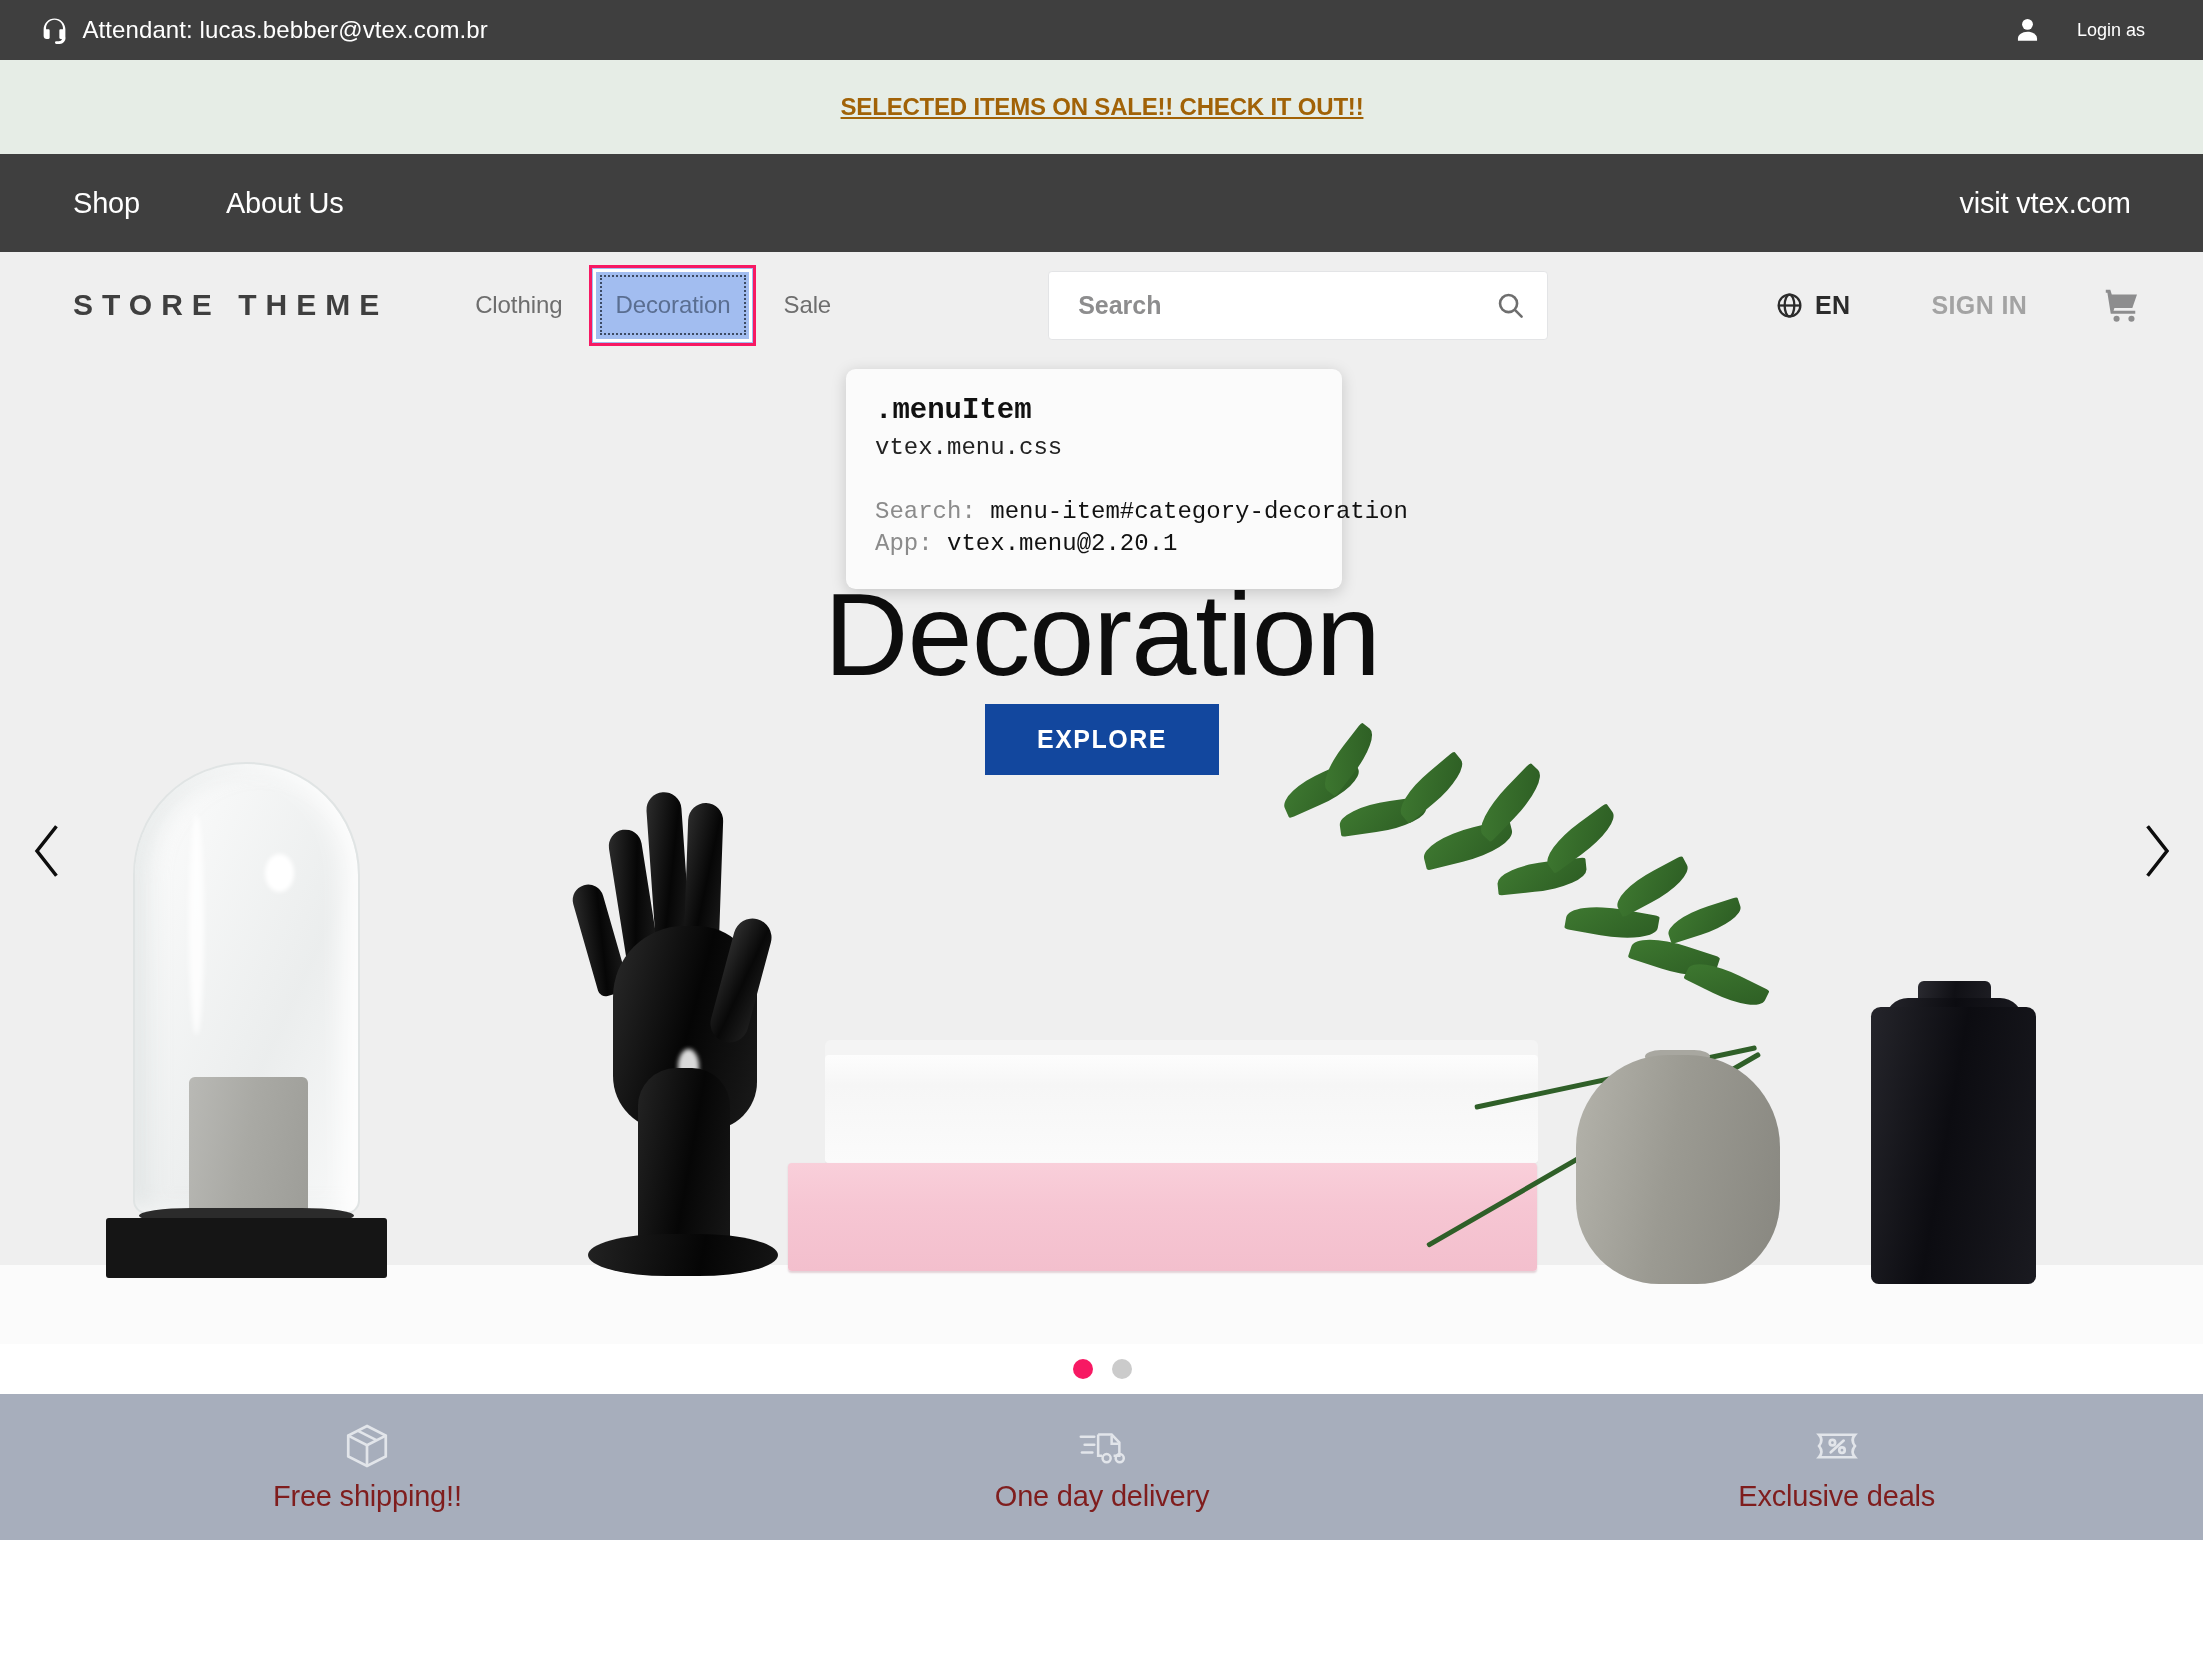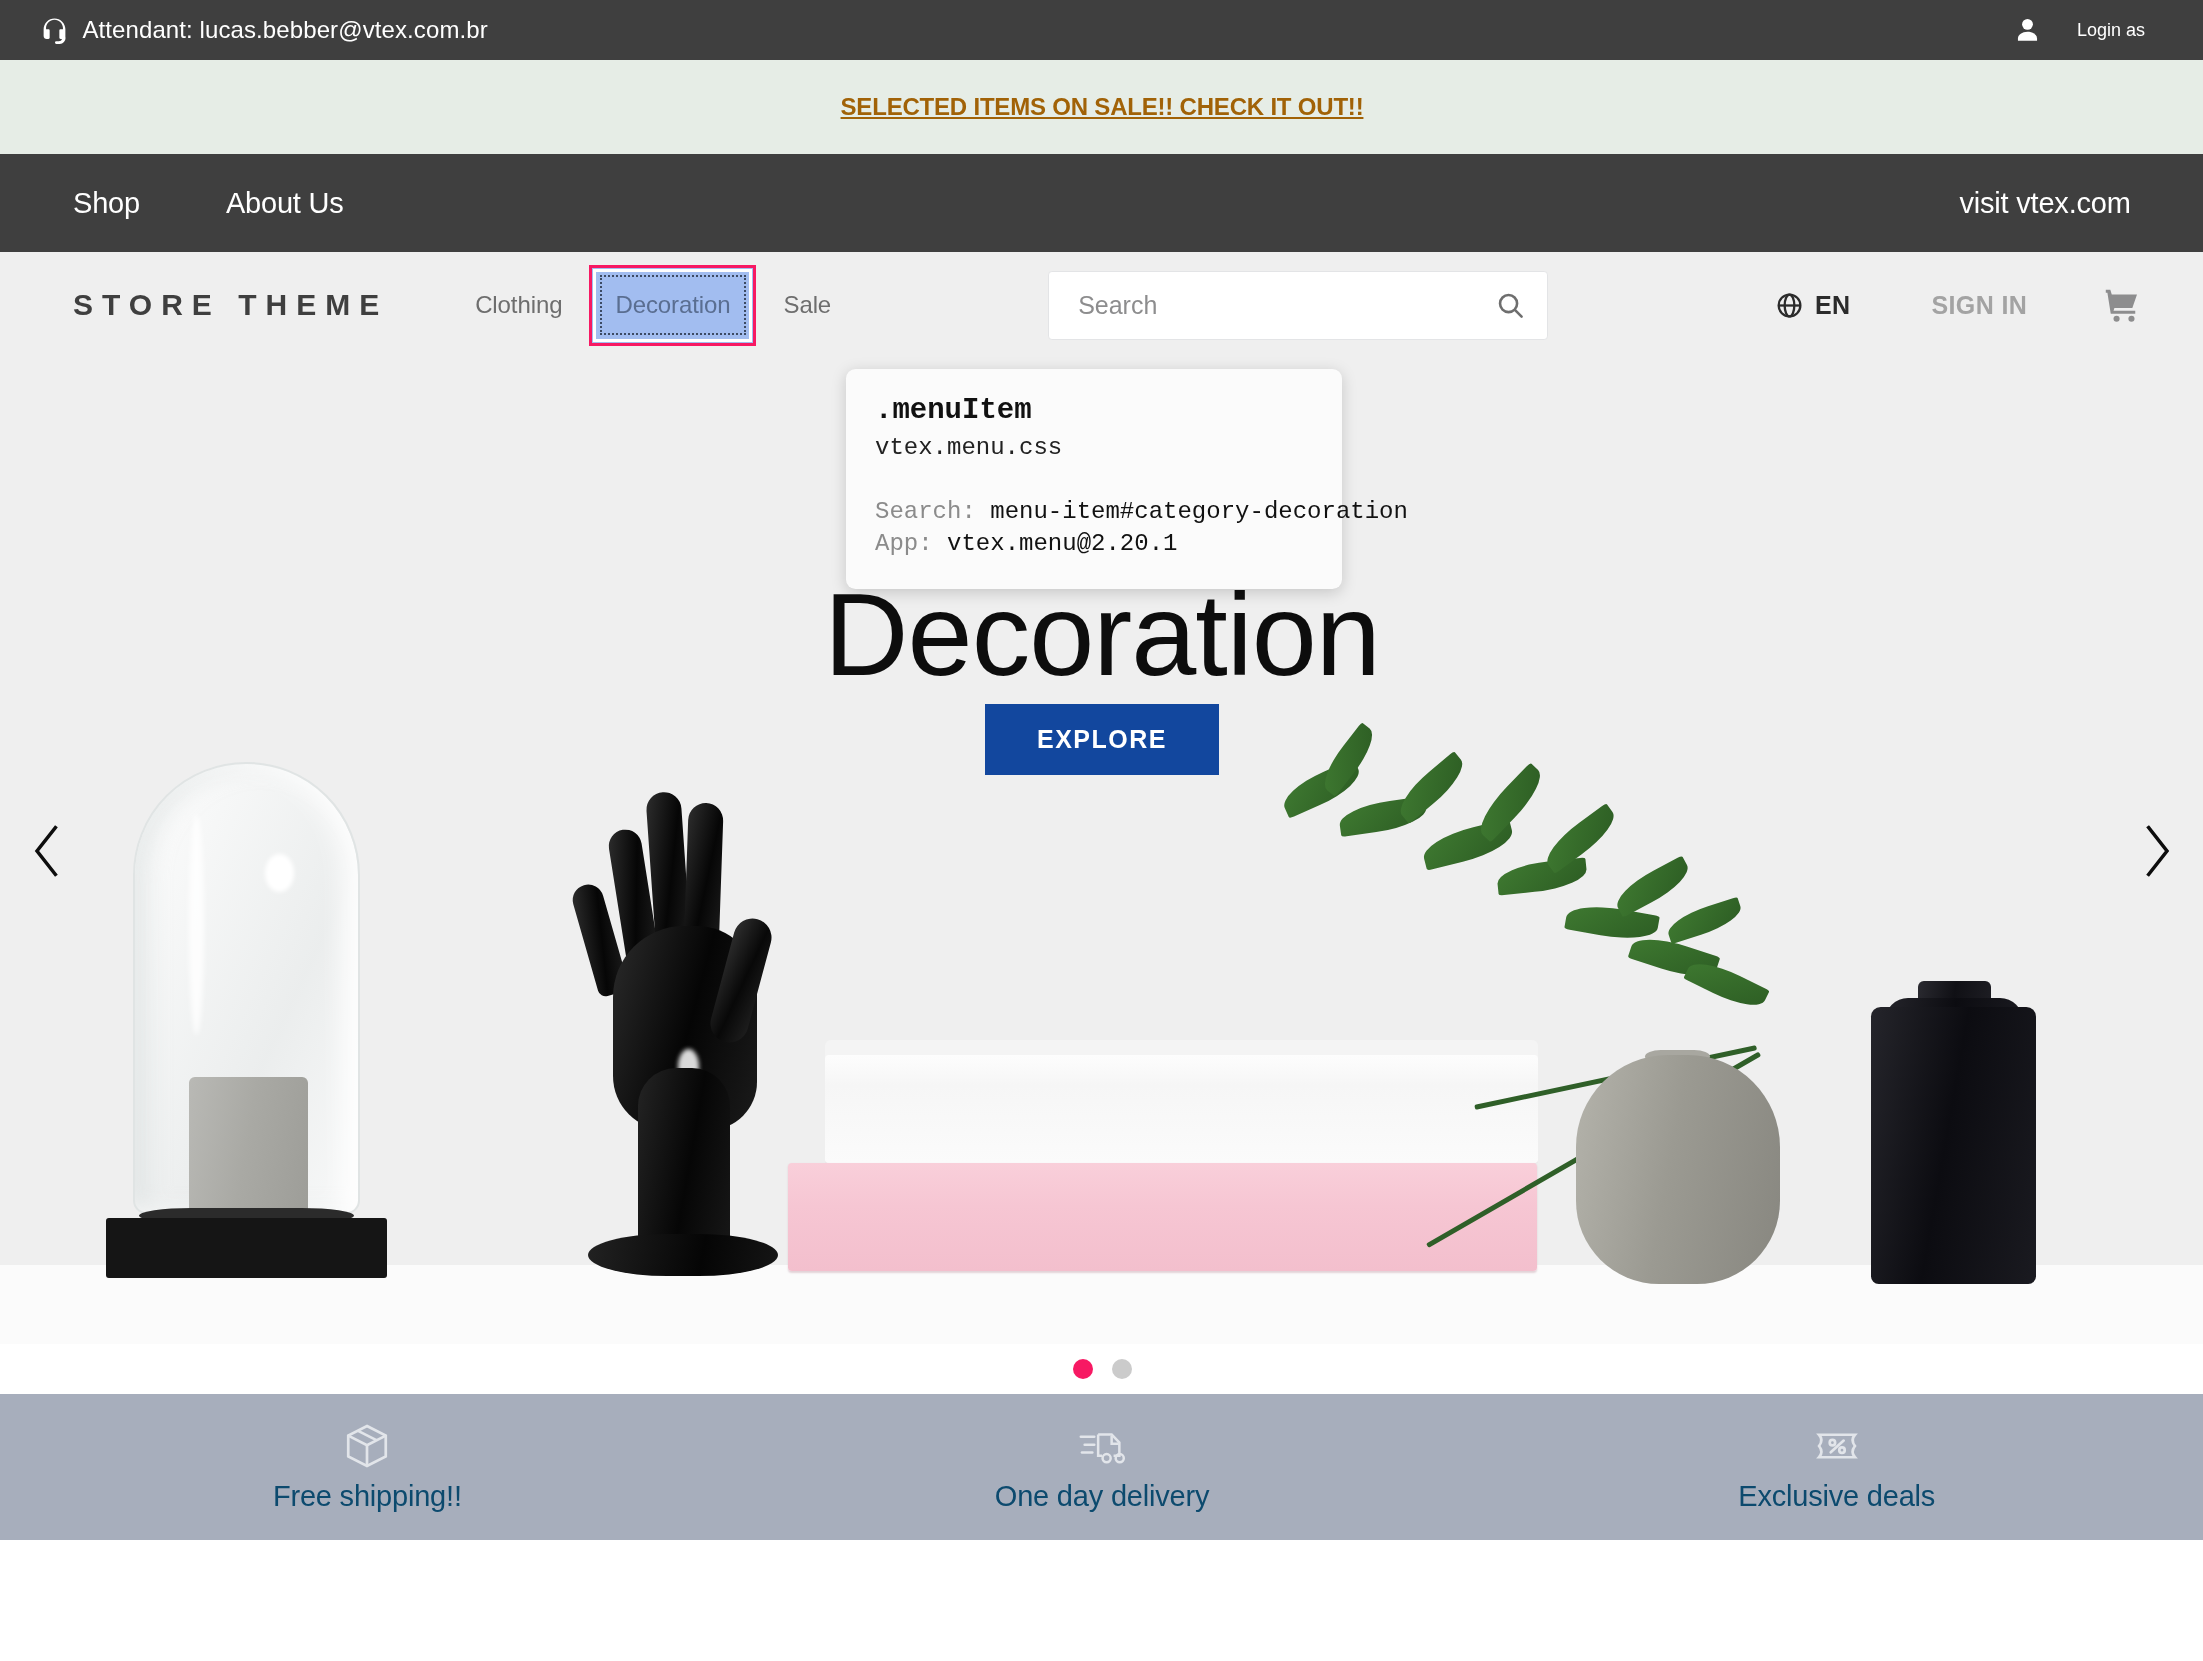--- a/index.html
+++ b/index.html
@@ -151,20 +151,21 @@
     padding: 0 21px 0 29px;
   }
   .search-input {
     flex: 1;
     border: none;
     outline: none;
     font-family: "Liberation Sans", sans-serif;
     font-size: 25px;
     color: #727273;
     background: transparent;
+    font-weight: bold;
   }
   .search-input::placeholder { color: #8d8d8e; }
 
   .header-right {
     margin-left: auto;
     display: flex;
     align-items: center;
     gap: 0;
     padding-right: 7.7px;
   }
@@ -497,21 +498,21 @@
   .benefit {
     flex: 1;
     display: flex;
     flex-direction: column;
     align-items: center;
     gap: 9.6px;
     cursor: pointer;
   }
   .benefit-label {
     font-size: 29px;
-    color: #0c4a6e;
+    color: #7f1d1d;
     letter-spacing: -0.2px;
   }
   .benefit-icon { line-height: 0; }
   .tail { height: 19px; background: #ffffff; }
 </style>
 </head>
 <body>
 
 <div class="attendant-bar">
   <div class="attendant-left">

